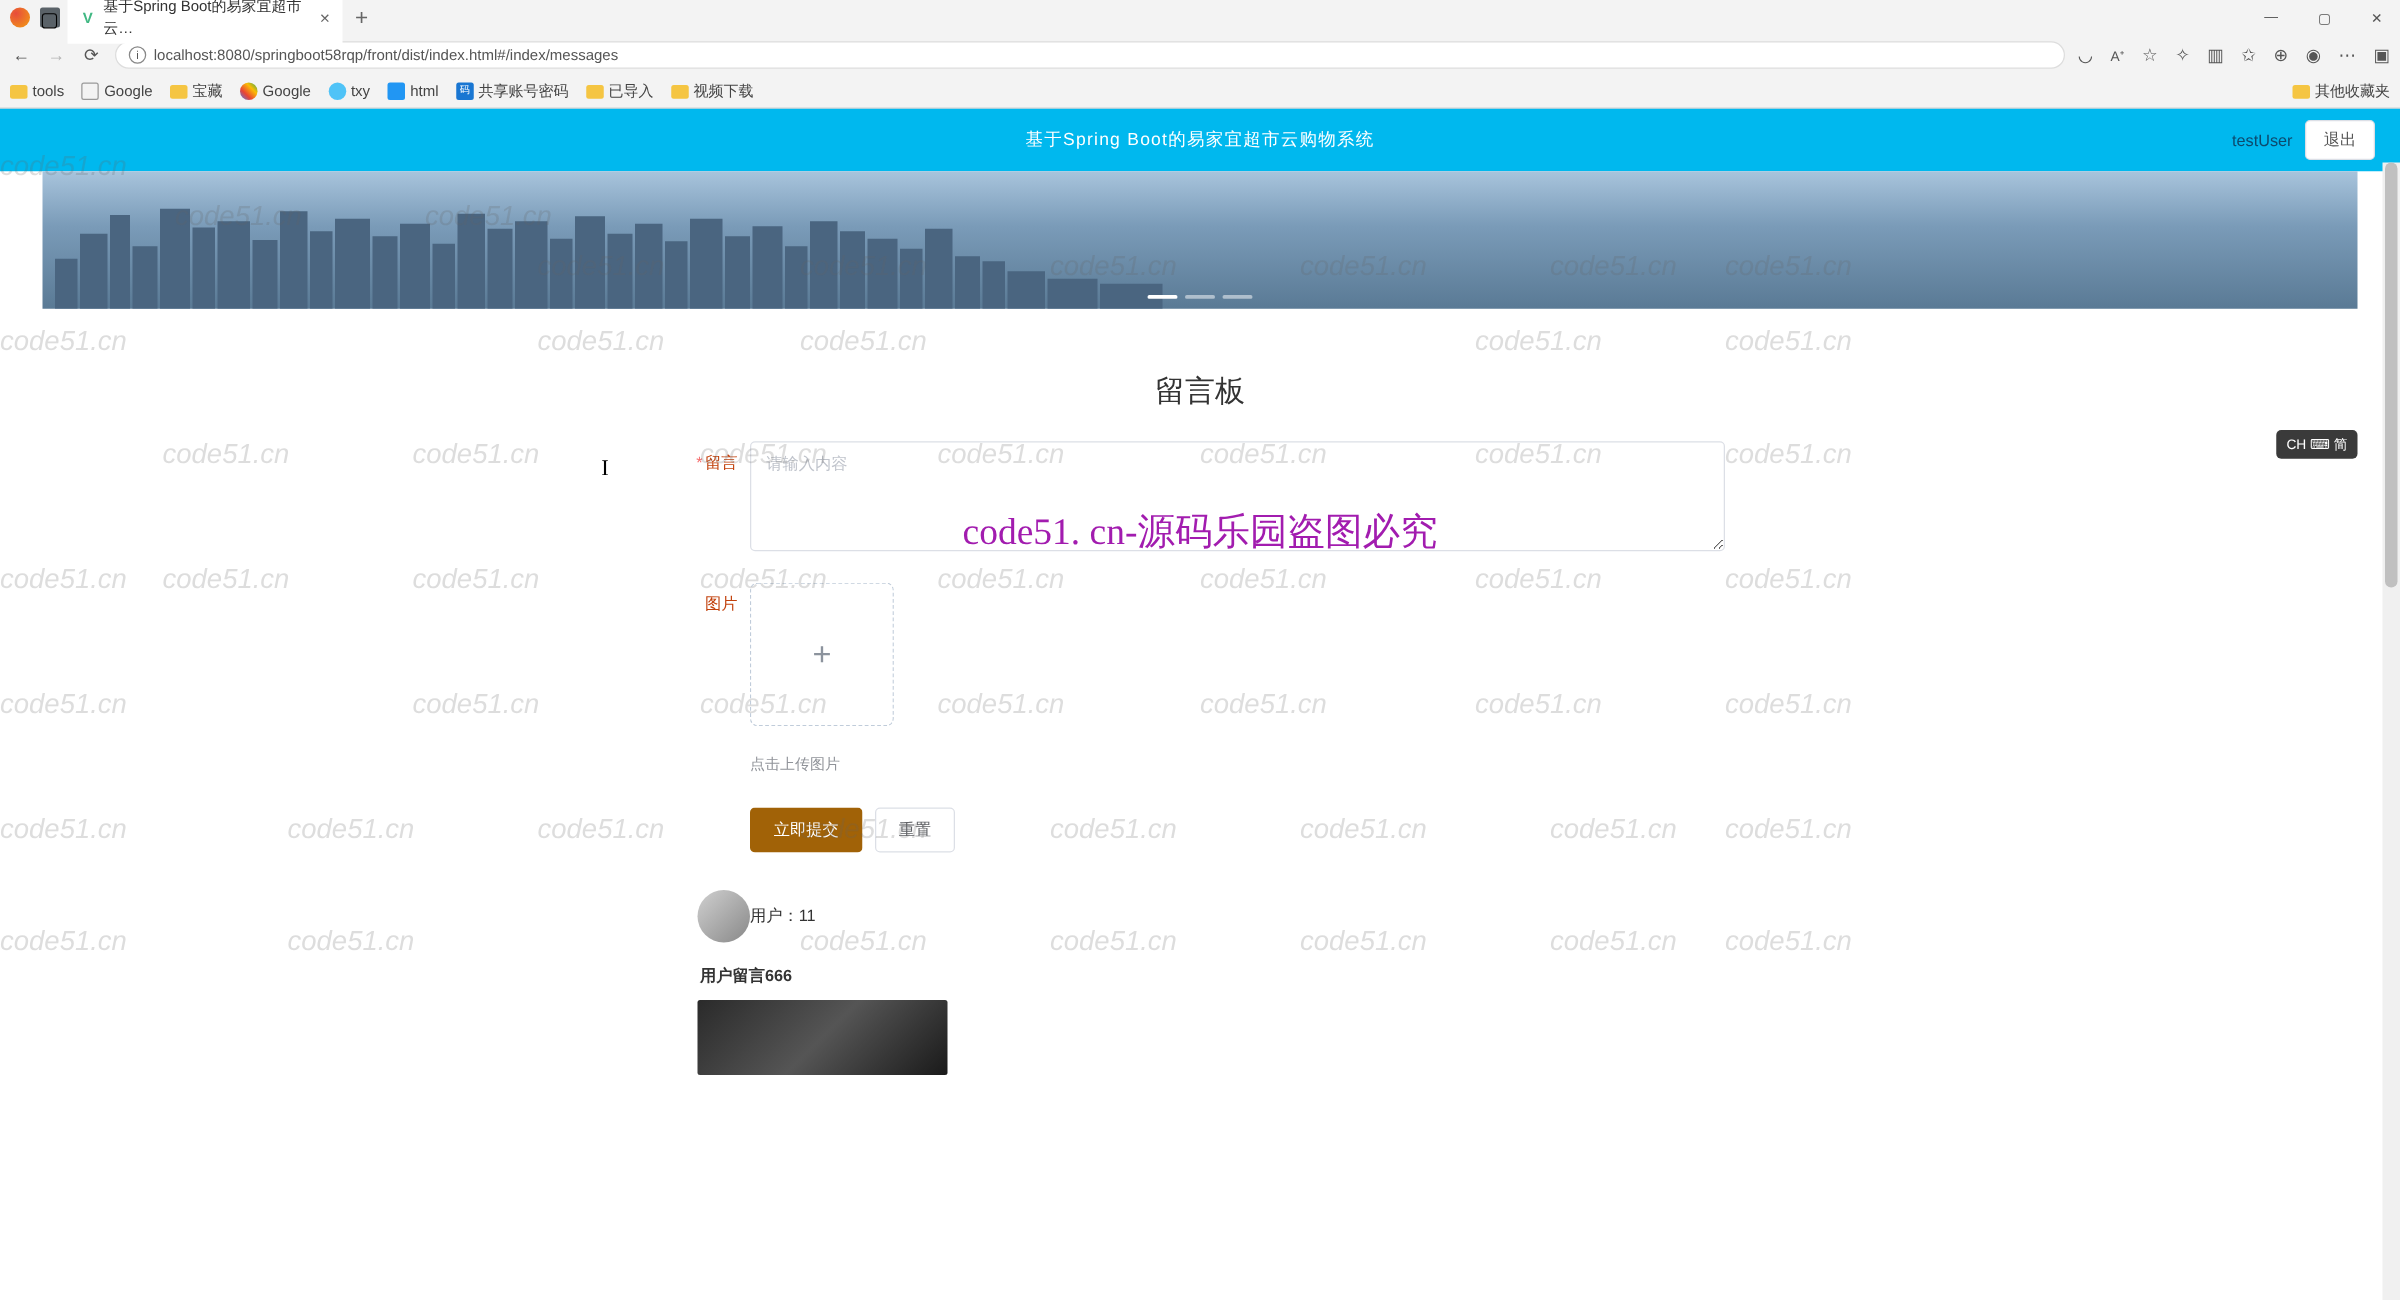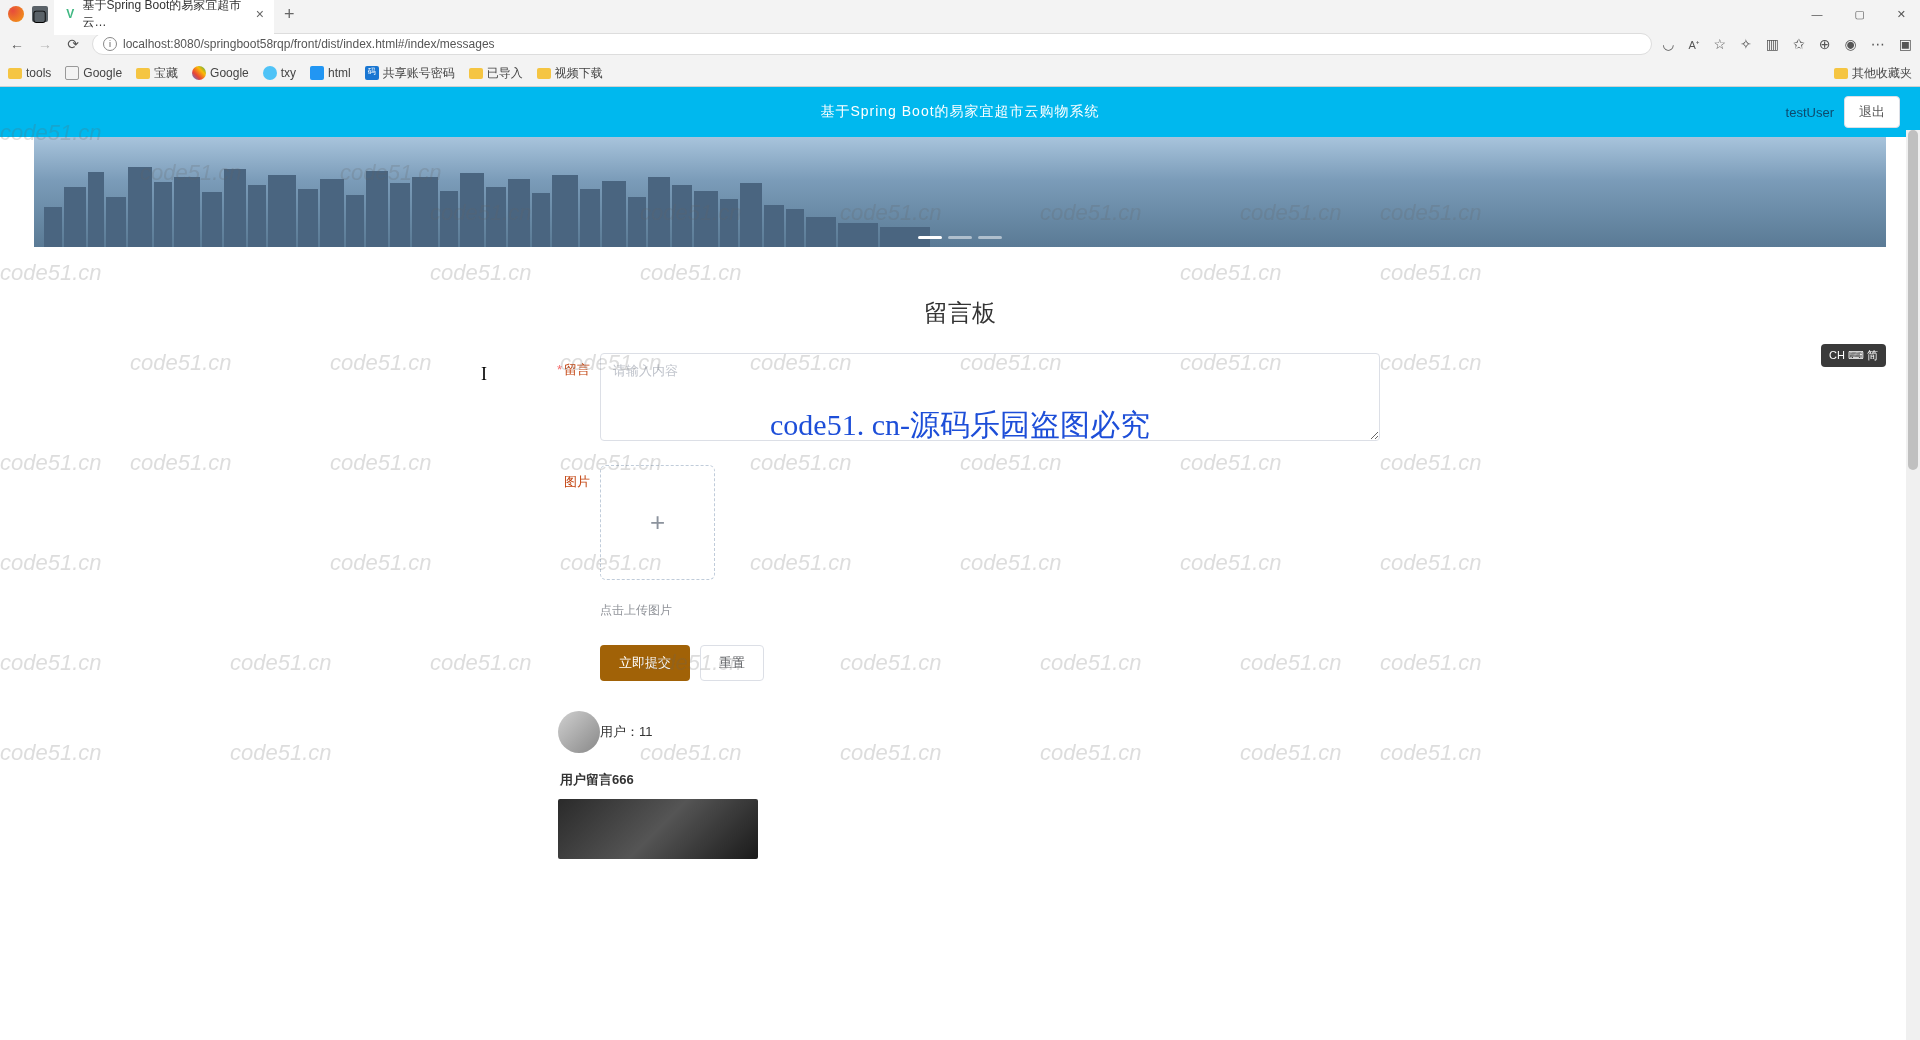--- a/index.html
+++ b/index.html
@@ -69,21 +69,21 @@
     .msg-item { margin-top: 30px; padding-left: 18px; }
     .msg-head { display: flex; align-items: center; }
     .avatar { width: 42px; height: 42px; border-radius: 50%; background: linear-gradient(135deg,#d0d0d0,#888); }
     .msg-user { font-size: 13px; color: #333; }
     .msg-content { margin-top: 18px; font-size: 13px; font-weight: bold; color: #333; padding-left: 2px; }
     .msg-img { margin-top: 10px; width: 200px; height: 60px; background: linear-gradient(135deg, #2a2a2a, #555, #1a1a1a); border-radius: 2px; }
 
     
     .watermark-layer { position: fixed; inset: 0; pointer-events: none; z-index: 2; }
     .wm { position: absolute; font-size: 22px; color: rgba(100,100,100,0.22); font-style: italic; white-space: nowrap; }
-    .center-wm { position: fixed; left: 50%; top: 405px; transform: translateX(-50%); color: #1d4ed8; font-size: 30px; font-weight: 500; pointer-events: none; z-index: 5; font-family: "SimSun", serif; }
+    .center-wm { position: fixed; left: 50%; top: 405px; transform: translateX(-50%); color: #a21caf; font-size: 30px; font-weight: 500; pointer-events: none; z-index: 5; font-family: "SimSun", serif; }
 
     
     .ime-badge { position: fixed; right: 34px; top: 344px; background: #3a3a3a; color: #fff; font-size: 11px; padding: 4px 8px; border-radius: 4px; display: flex; align-items: center; gap: 4px; z-index: 10; }
 
     .cursor-caret { position: fixed; left: 481px; top: 364px; width: 1px; height: 18px; pointer-events: none; }
     .cursor-caret::after { content: "I"; font-family: serif; color: #000; font-size: 18px; }
 
     .scrollbar-v { position: fixed; right: 0; top: 130px; bottom: 0; width: 14px; background: #f0f0f0; }
     .scrollbar-thumb { position: absolute; left: 2px; right: 2px; top: 0; height: 340px; background: #c0c0c0; border-radius: 5px; }
   </style>

